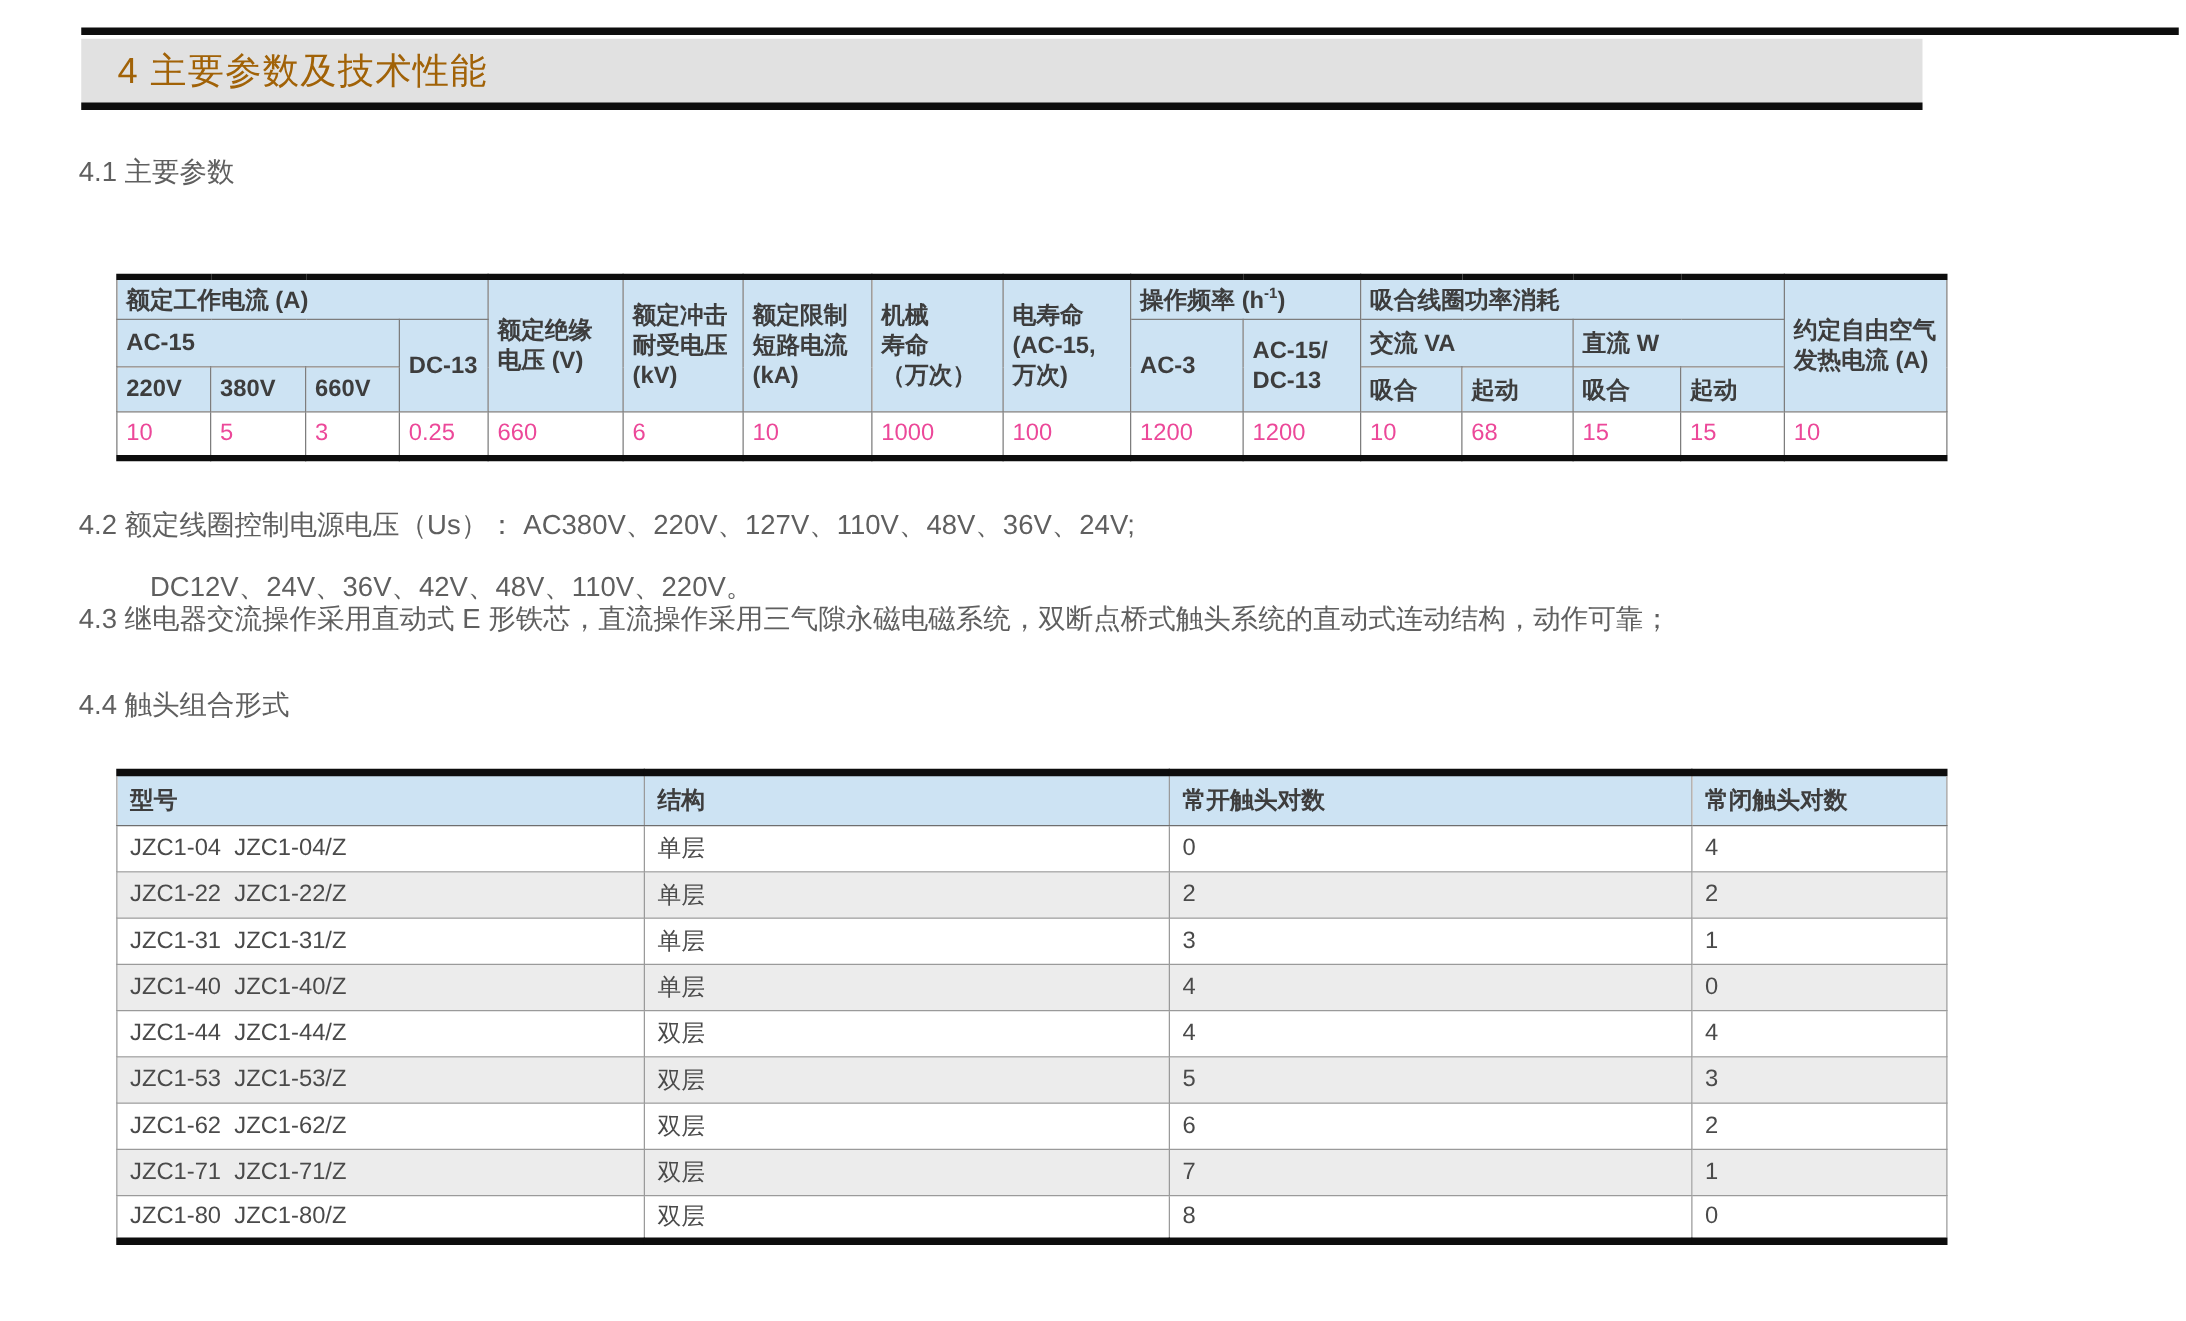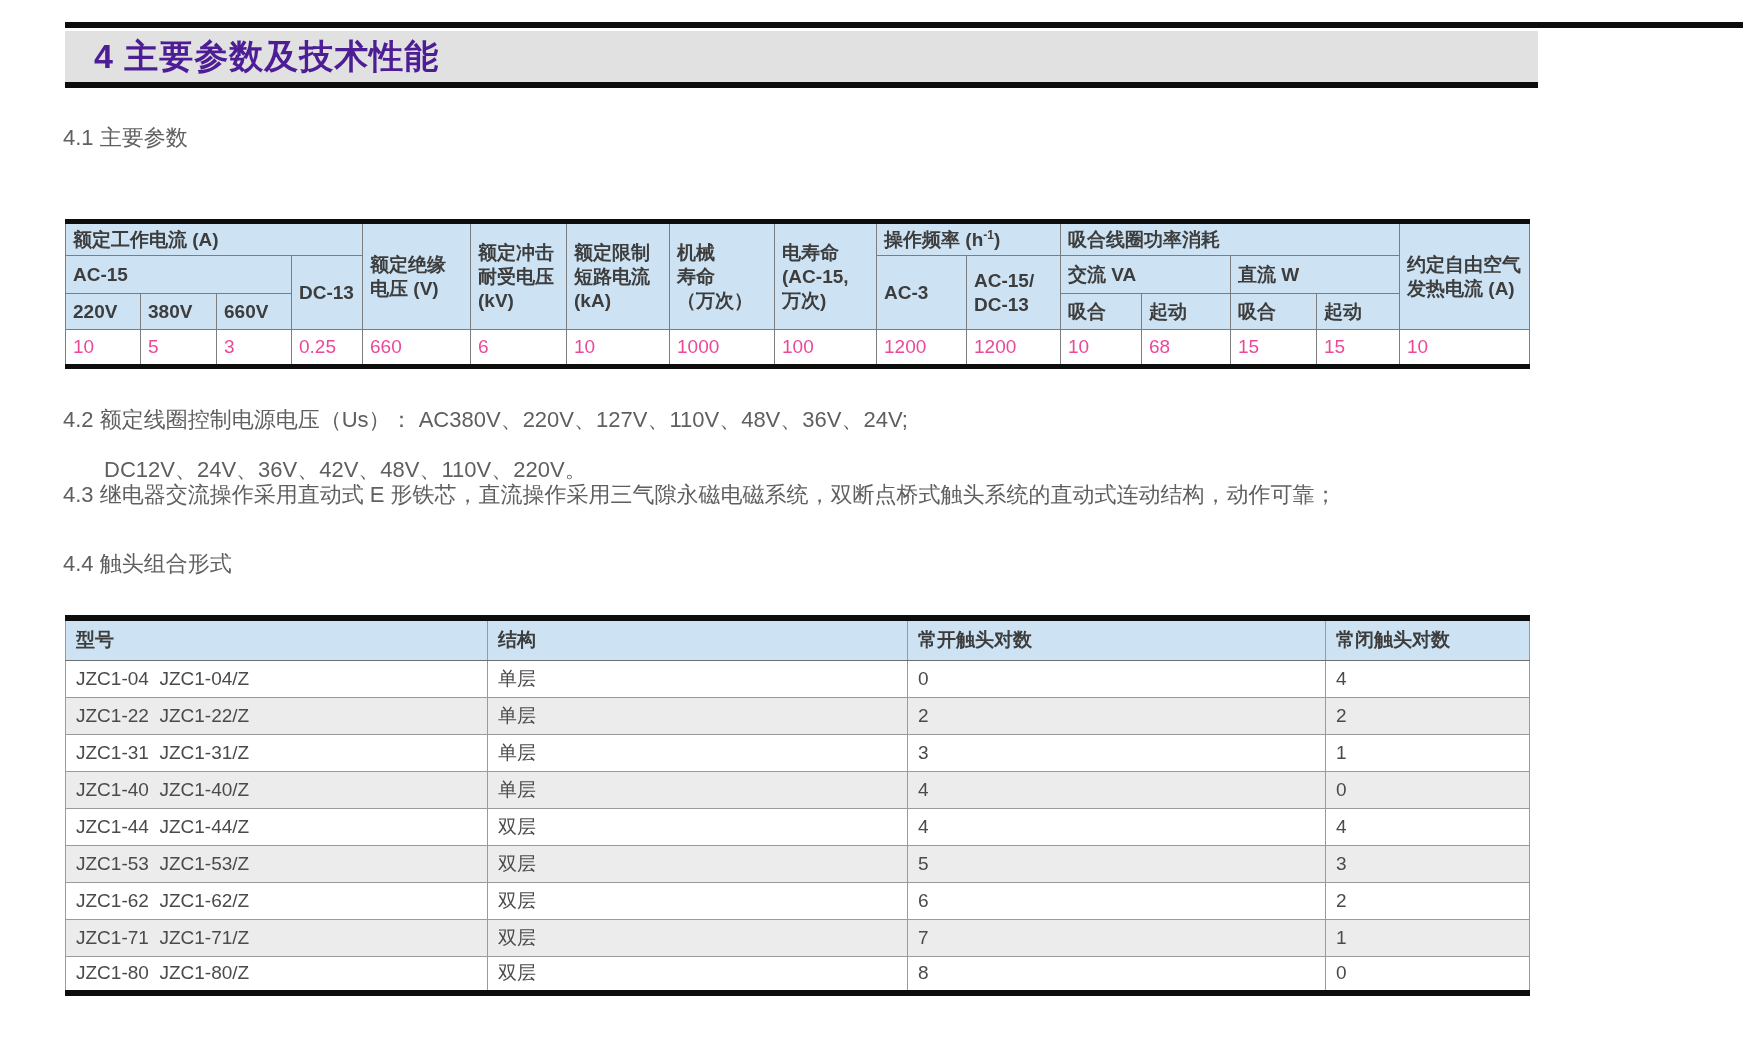--- a/index.html
+++ b/index.html
@@ -10,33 +10,33 @@
   }
   .abs { position:absolute; }
 
   
   .top-rule { left:65px; top:22px; width:1678px; height:6px; background:#0d0d0d; }
   .title-bar {
     left:65px; top:31px; width:1473px; height:57px; background:#e1e1e1;
     border-bottom:6px solid #0d0d0d; display:flex; align-items:center;
   }
   .title-bar .title {
-    padding-left:29px; font-size:34px; font-weight:bold; color:#4c1d95; letter-spacing:1px;
+    padding-left:29px; font-size:29px; font-weight:normal; color:#a16207; letter-spacing:1px;
   }
 
   
   .para { font-size:22px; color:#5f5f5f; line-height:28px; white-space:pre; }
   .s41  { left:63px;  top:124px; }
   .s42a { left:63px;  top:406px; }
-  .s42b { left:104px; top:456px; }
+  .s42b { left:120px; top:456px; }
   .s43  { left:63px;  top:481px; }
   .s44  { left:63px;  top:550px; }
 
   
-  table { border-collapse:collapse; table-layout:fixed; }
+  table { border-collapse:collapse; table-layout:fixed;margin-left:28px; }
   th, td { vertical-align:middle; text-align:left; overflow:hidden; }
 
   
   .t1 { left:65px; top:219px; width:1464px;
         border-top:5px solid #0d0d0d; border-bottom:5px solid #0d0d0d; }
   .t1 th, .t1 td { border:1px solid #7d7d7d; font-size:19px; padding:2px 7px; }
   .t1 thead th { background:#cde3f3; font-weight:bold; color:#3d3d3d; }
   .t1 tbody td { background:#ffffff; color:#ec4899; font-weight:normal; }
   .t1 .ml { white-space:pre-line; line-height:24px; }
   .t1 sup { font-size:12px; vertical-align:super; line-height:0; }

